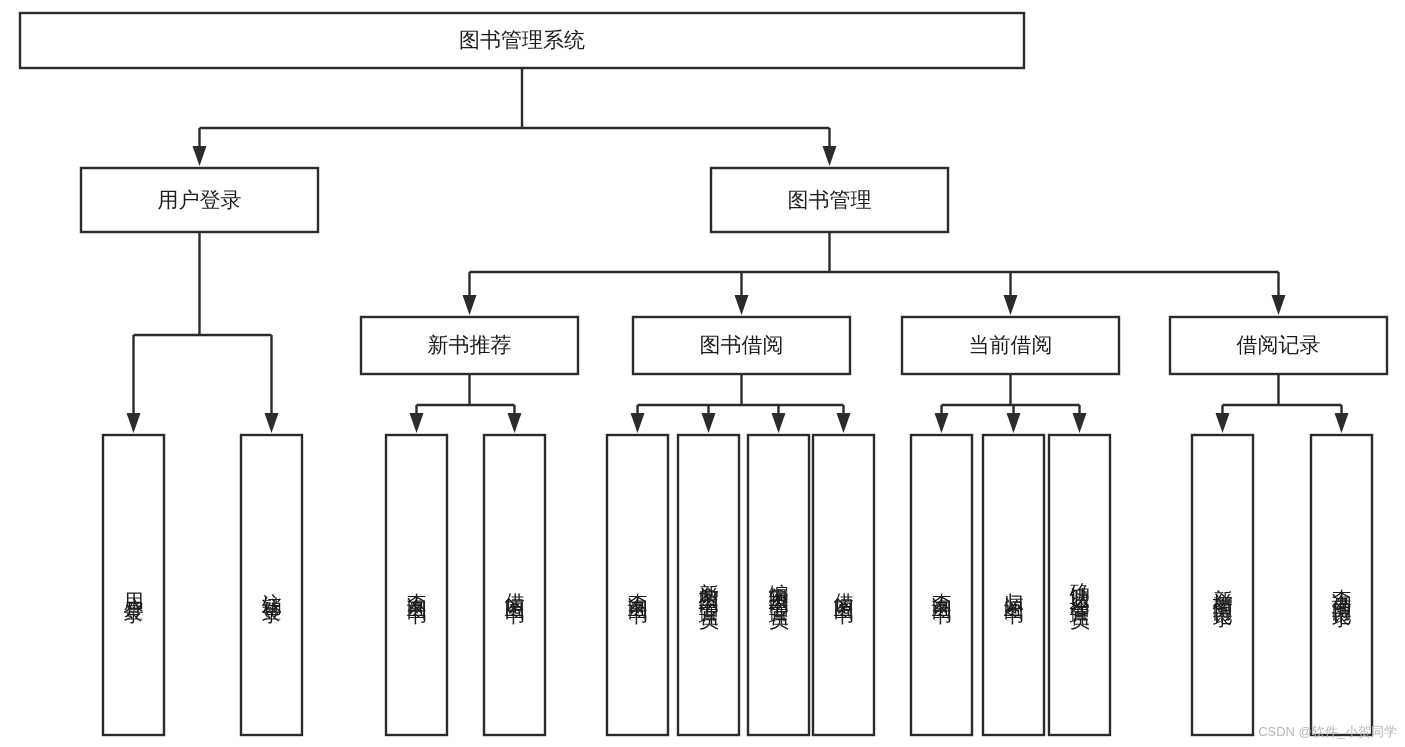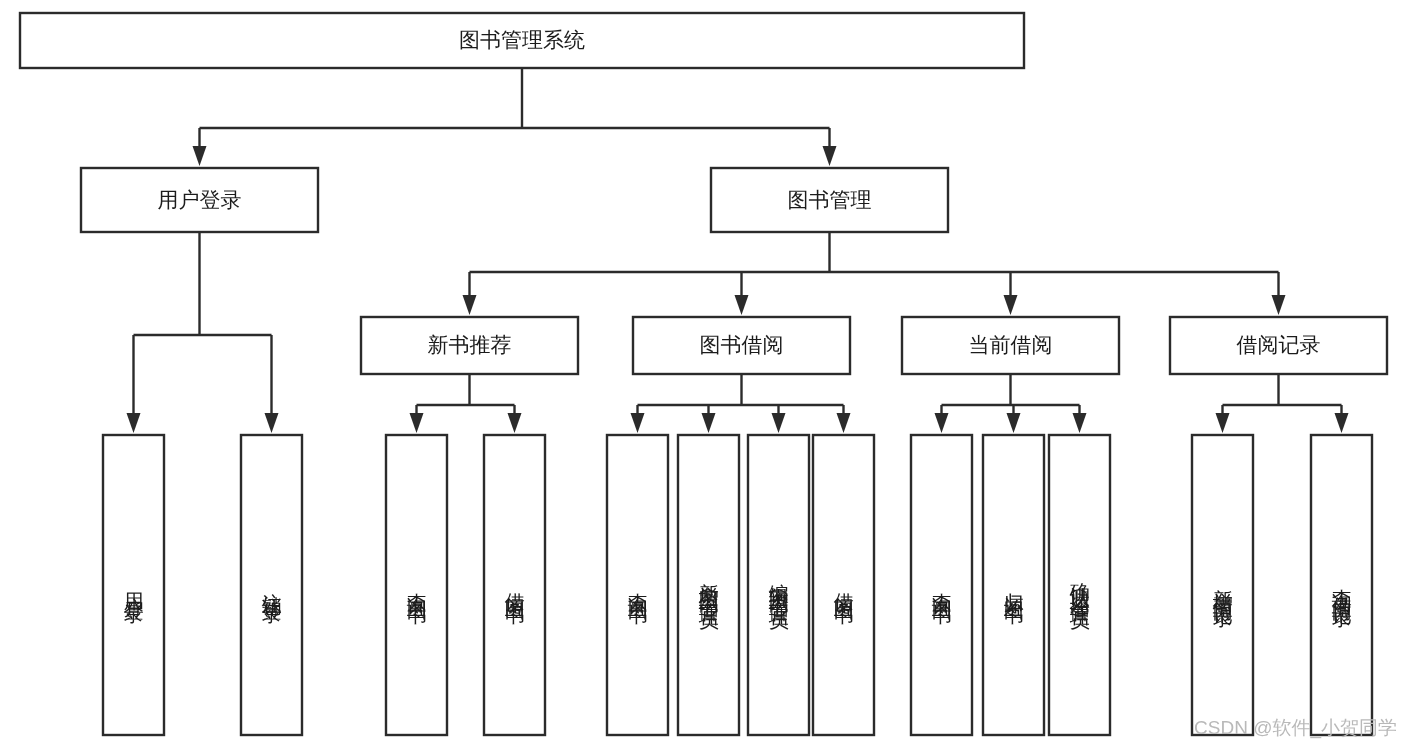--- a/index.html
+++ b/index.html
@@ -66,21 +66,21 @@
     letter-spacing: 4px;
     text-align: center;
     white-space: nowrap;
     pointer-events: none;
   }
   .watermark {
     position: absolute;
     right: 8px;
     bottom: 6px;
     font-family: "Liberation Sans", "DejaVu Sans", sans-serif;
-    font-size: 19px;
+    font-size: 13px;
     color: #b9b9b9;
     white-space: nowrap;
   }
 </style>
 </head>
 <body>
 
 <div id="diagram-root">
   <svg class="diagram" id="diagram-svg" viewBox="0 0 1405 747">
       <line x1="522" y1="68" x2="522" y2="128" class="connector"></line>

